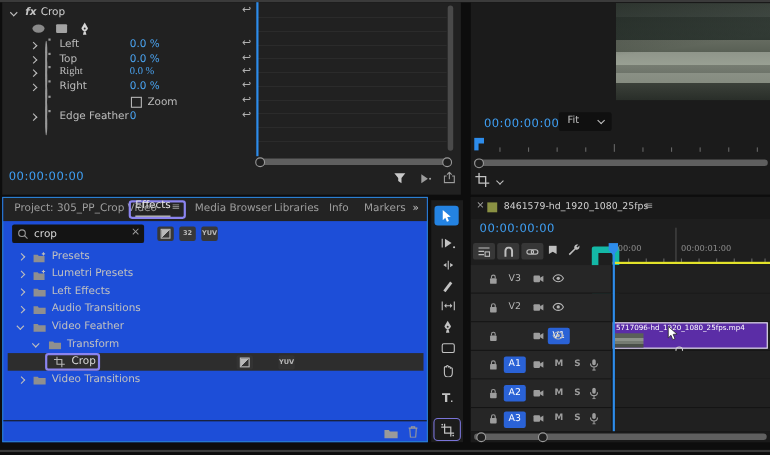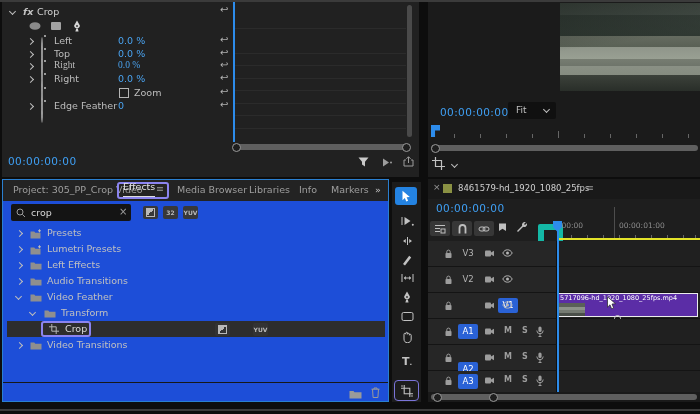--- a/index.html
+++ b/index.html
@@ -478,21 +478,21 @@
           <path d="M.8 4.5a3.2 3.2 0 006.4 0M4 8v2M2.5 10.5h3" stroke="#9d9d9d" fill="none"></path>
         </svg>
       <div class="abs" style="left:128px;top:0;width:144px;height:25px;background:#202020;border-left:2px solid #101010;"></div>
     </div>
 
     <div class="abs" style="left:0;top:166px;width:272px;height:25px;background:#262626;border-bottom:1px solid #141414;">
       <svg class="abs" style="left:16px;top:8px;" width="9" height="10" viewBox="0 0 9 10">
           <rect x="1.5" y="4" width="6" height="5" rx=".8" fill="#9d9d9d"></rect>
           <path d="M2.8 4V2.8a1.7 1.7 0 013.4 0V4" fill="none" stroke="#9d9d9d"></path>
         </svg>
-      <span class="trk-name on abs" style="left:30px;top:17px;">A2</span>
+      <span class="trk-name on abs" style="left:30px;top:5px;">A2</span>
       <svg class="abs" style="left:56px;top:8px;" width="11" height="9" viewBox="0 0 11 9">
           <rect x="1" y="1.5" width="6" height="6" rx="1" fill="#9d9d9d"></rect>
           <path d="M7 3.5l3-1.8v5.6L7 5.5z" fill="#9d9d9d"></path>
         </svg>
       <span class="ms abs" style="left:76px;top:7px;">M</span>
       <span class="ms abs" style="left:94px;top:7px;">S</span>
       <svg class="abs" style="left:108px;top:7px;" width="8" height="11" viewBox="0 0 8 11">
           <rect x="2.4" y=".5" width="3.2" height="5.5" rx="1.6" fill="#9d9d9d"></rect>
           <path d="M.8 4.5a3.2 3.2 0 006.4 0M4 8v2M2.5 10.5h3" stroke="#9d9d9d" fill="none"></path>
         </svg>

